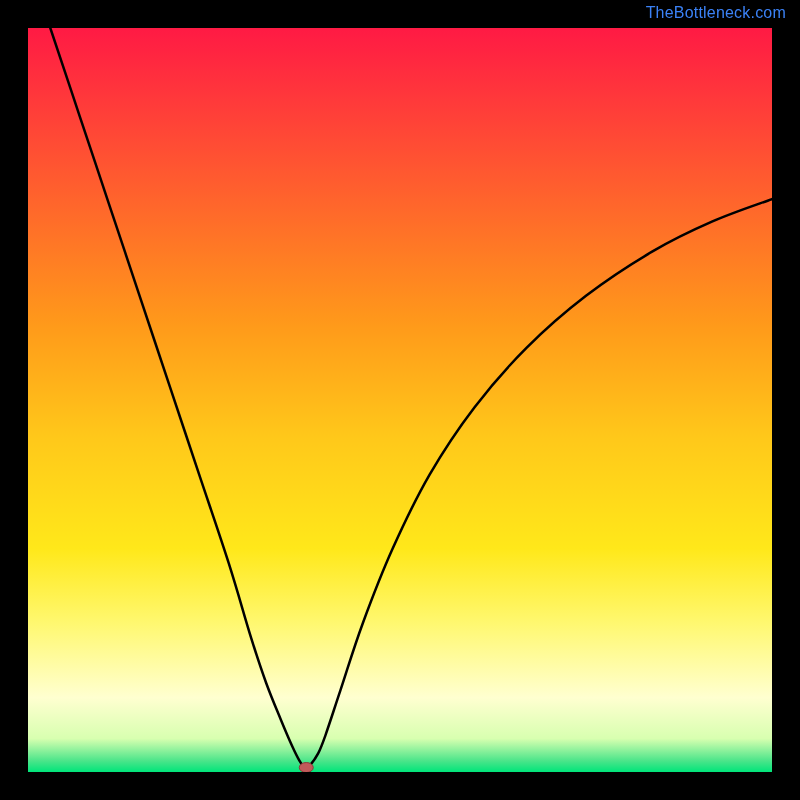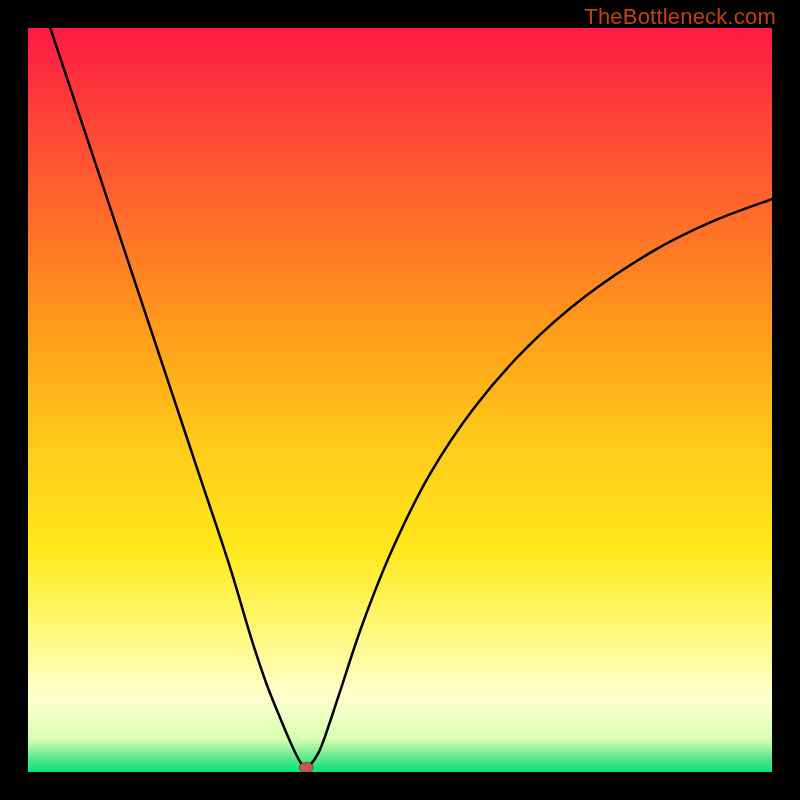--- a/index.html
+++ b/index.html
@@ -22,23 +22,23 @@
   .plot-area {
     position: absolute;
     top: 28px;
     left: 28px;
     width: 744px;
     height: 744px;
   }
   .watermark {
     position: absolute;
     top: 4px;
-    right: 24px;
-    color: #c2410c;
-    font-size: 22px;
+    right: 14px;
+    color: #3b82f6;
+    font-size: 16px;
     font-weight: 400;
     letter-spacing: 0.2px;
   }
   svg { display: block; }
 </style>
 </head>
 <body>
 
 <div class="frame">
 

